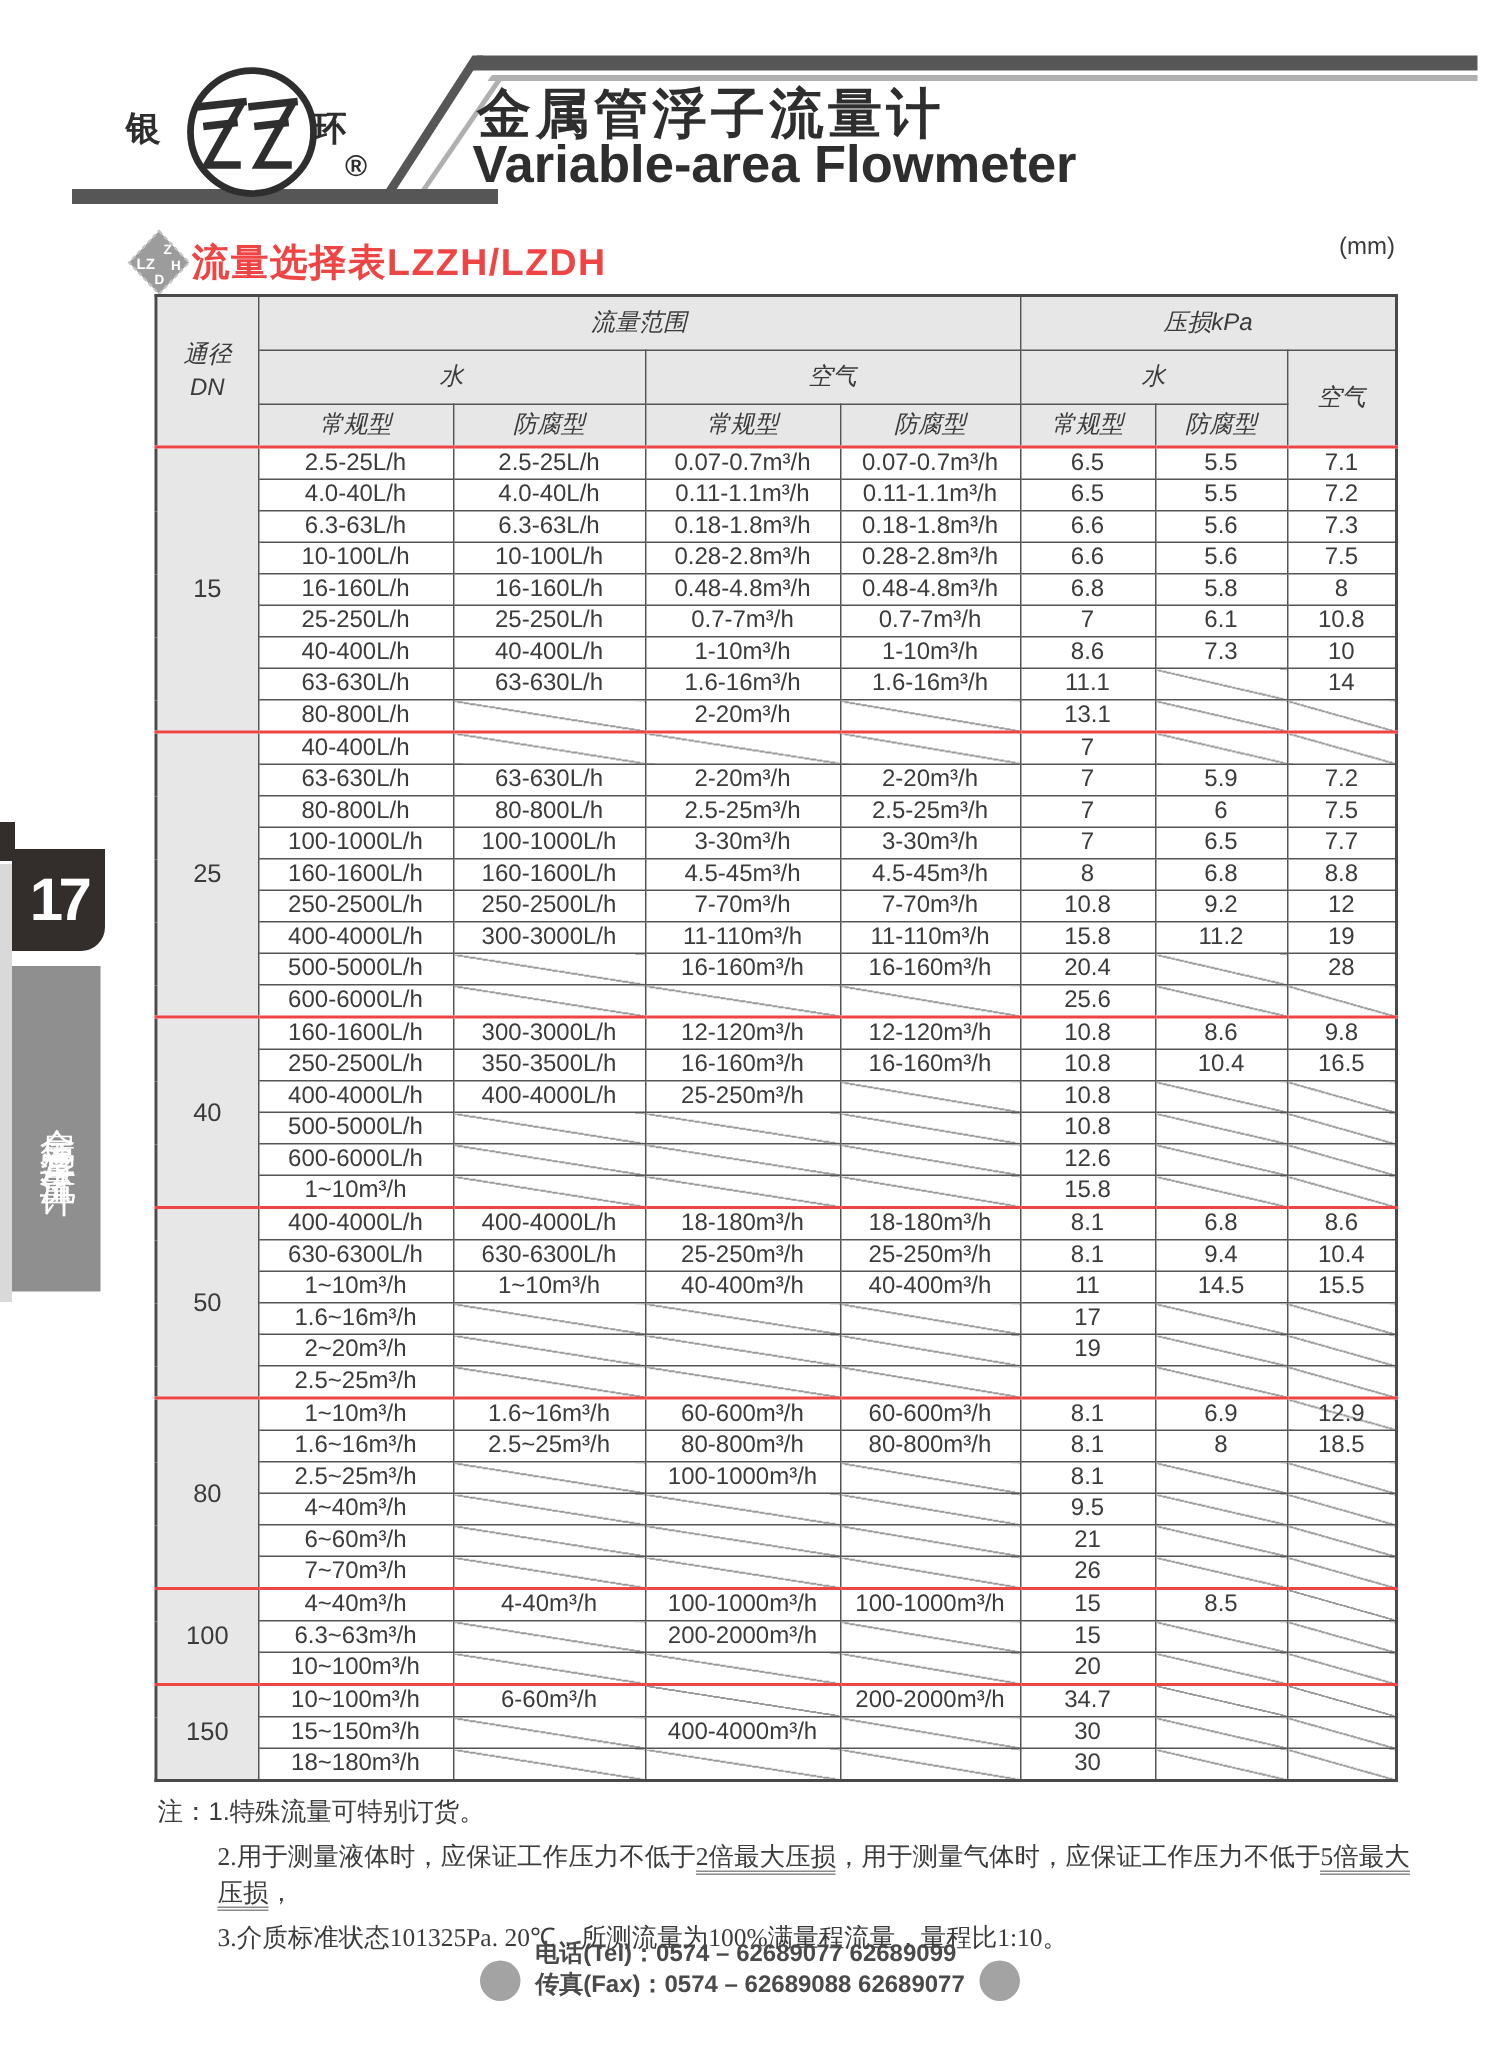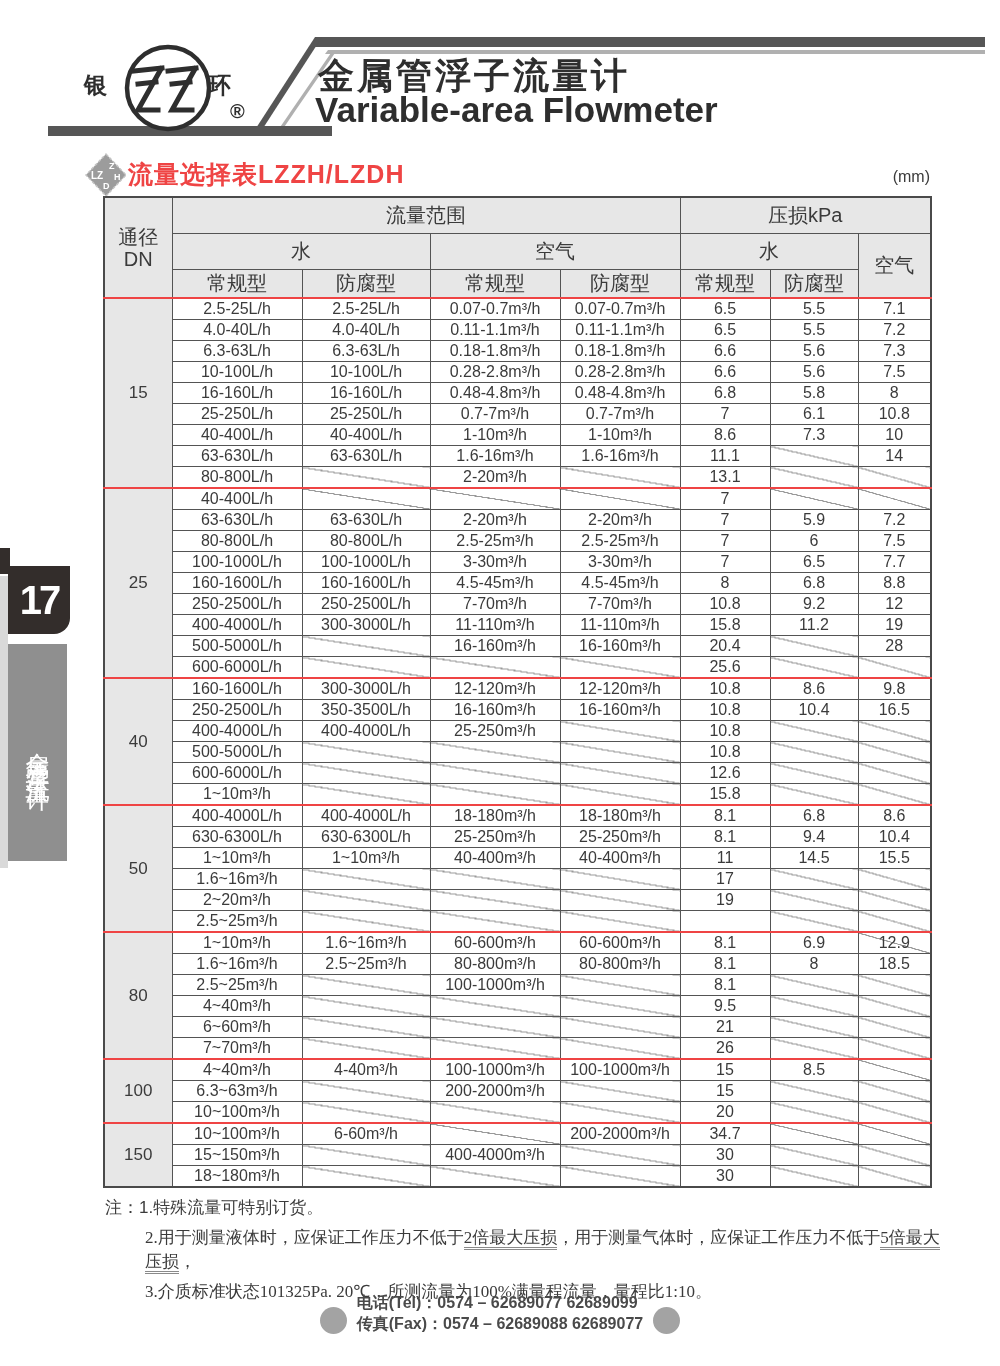--- a/index.html
+++ b/index.html
@@ -12,37 +12,37 @@
   .title-en{position:absolute;left:315px;top:90px;font-size:35px;font-weight:bold;color:#2e2e2e;letter-spacing:0px;text-align:right;}
   .logo-cjk{position:absolute;font-size:23px;font-weight:bold;color:#2e2e2e;}
   .logo-yin{left:84px;top:70px;}
   .logo-huan{left:208px;top:70px;}
   .logo-reg{position:absolute;left:230px;top:100px;font-size:20px;color:#2e2e2e;font-weight:bold;}
 
   
   .section-row{position:absolute;left:84px;top:152px;width:846px;height:46px;}
   .diamond-svg{position:absolute;left:0;top:0;}
   .section-title{position:absolute;left:44px;top:6px;font-size:25px;font-weight:bold;color:#ef4444;letter-spacing:1px;}
-  .unit-label{position:absolute;right:0;top:16px;font-size:16px;color:#3b3b3b;}
+  .unit-label{position:absolute;right:0;top:4px;font-size:16px;color:#3b3b3b;}
 
   
   .side-notch{position:absolute;left:0;top:548px;width:10px;height:26px;background:#332d2b;}
   .side-strip{position:absolute;left:0;top:576px;width:8px;height:292px;background:#d9d9d9;}
   .tab-black{position:absolute;left:8px;top:566px;width:62px;height:68px;background:#332d2b;
              border-radius:0 0 16px 0;display:flex;align-items:center;justify-content:center;}
   .tab-black span{color:#fff;font-size:40px;font-weight:bold;letter-spacing:-3px;}
   .tab-gray{position:absolute;left:8px;top:644px;width:59px;height:217px;background:#8f8f8f;
             display:flex;align-items:center;justify-content:center;}
   .tab-gray span{writing-mode:vertical-rl;color:#fff;font-size:24px;font-weight:500;letter-spacing:5px;}
 
   
   .tbl-wrap{position:absolute;left:103px;top:196px;}
   table{border-collapse:collapse;table-layout:fixed;width:827px;border:2px solid #4a4a4a;}
   th,td{border:1px solid #545454;text-align:center;vertical-align:middle;padding:0;overflow:hidden;white-space:nowrap;}
-  thead th{background:#e7e7e7;font-weight:normal;font-size:20px;color:#3b3b3b;}
+  thead th{background:#e7e7e7;font-weight:normal;font-size:16px;color:#3b3b3b;font-style:italic;}
   thead tr:nth-child(1) th{height:35px;}
   thead tr:nth-child(2) th{height:35px;}
   thead tr:nth-child(3) th{height:27px;}
   tbody td{height:20px;line-height:20px;font-size:16px;color:#3b3b3b;}
   tbody td.dn{background:#e7e7e7;font-size:17px;}
   tbody tr.group-first td{border-top:2px solid #ef4444;}
   td.diag{background-image:linear-gradient(to top right,
           transparent calc(50% - 0.6px), #9a9a9a calc(50% - 0.6px),
           #9a9a9a calc(50% + 0.6px), transparent calc(50% + 0.6px));}
   .dn-head{line-height:22px;}

